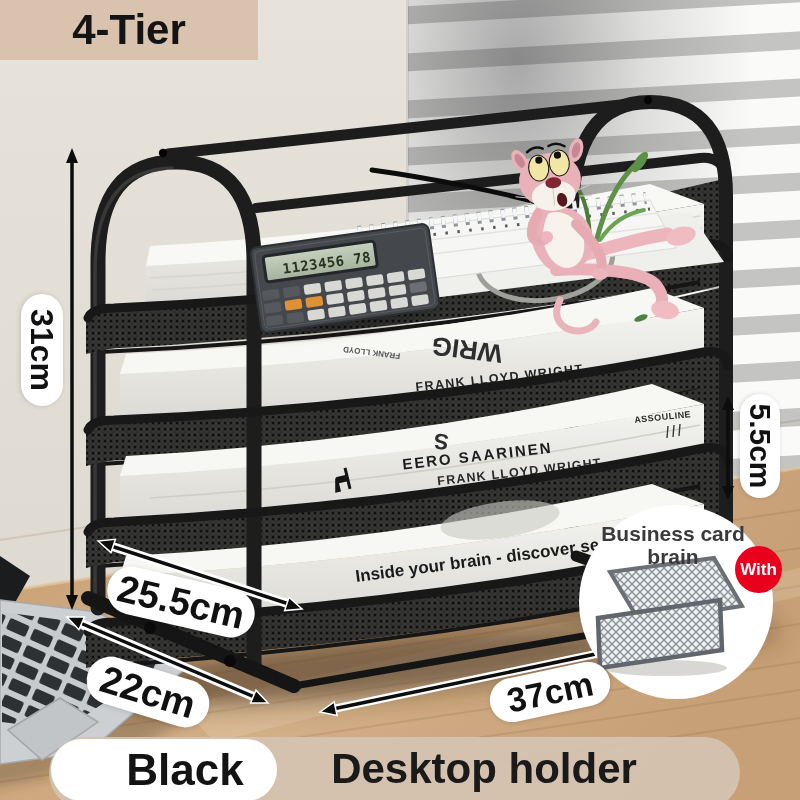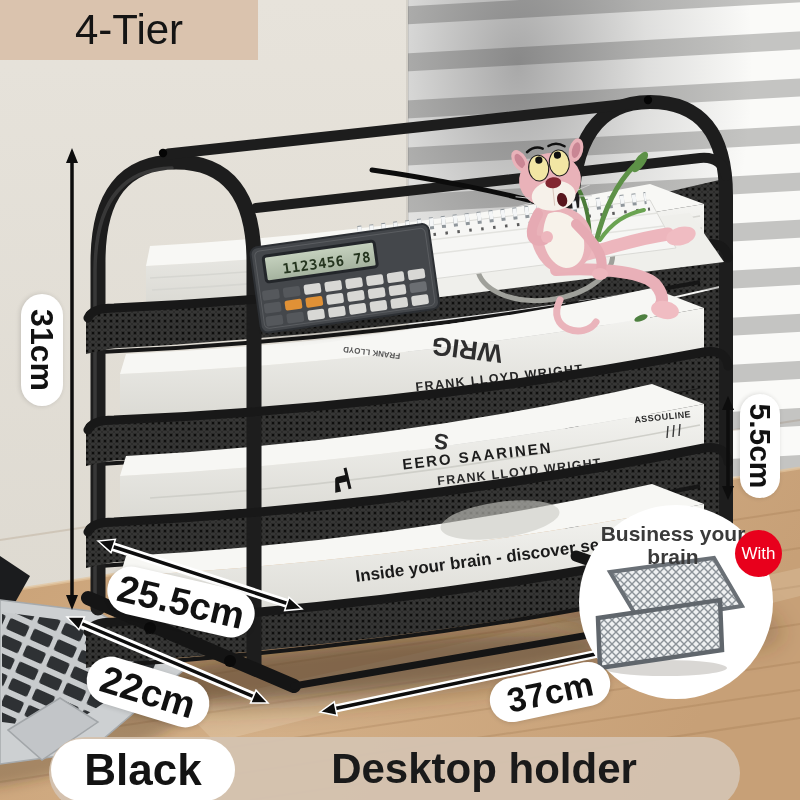--- a/index.html
+++ b/index.html
@@ -1,29 +1,29 @@
 <!DOCTYPE html>
 <html><head>
 <meta charset="utf-8">
 <style>
   html,body{margin:0;padding:0;background:#fff;}
   #stage{position:relative;width:800px;height:800px;overflow:hidden;font-family:"Liberation Sans",sans-serif;}
   #scene{position:absolute;left:0;top:0;}
   .pill{position:absolute;background:#fff;border-radius:999px;display:flex;align-items:center;justify-content:center;
         color:#111;font-weight:700;box-shadow:0 1px 5px rgba(0,0,0,.14);white-space:nowrap;}
   .banner{position:absolute;left:0;top:0;width:258px;height:60px;background:#dac3ae;display:flex;align-items:center;justify-content:center;
-        font-size:42px;font-weight:400;color:#141414;}
+        font-size:42px;font-weight:700;color:#141414;}
   .footerbar{position:absolute;left:49px;top:737px;width:691px;height:72px;background:rgba(212,194,176,.97);border-radius:36px;}
   .black-pill{position:absolute;left:51px;top:739px;width:184px;height:62px;background:#fff;border-radius:31px;
-        display:flex;align-items:center;justify-content:center;font-size:44px;font-weight:600;color:#131313;}
+        display:flex;align-items:center;justify-content:center;font-size:44px;font-weight:600;color:#131313;padding-left:42px;}
   .storage-label{position:absolute;left:249px;top:745px;width:470px;text-align:center;font-size:42px;font-weight:600;color:#1a1a1a;}
   .inset-title{position:absolute;left:577px;top:522px;width:192px;text-align:center;font-size:21px;line-height:1.1;
         font-weight:700;color:#3a3a3a;}
-  .with-badge{position:absolute;left:735px;top:530px;width:47px;height:47px;border-radius:50%;background:#e8001c;
-        display:flex;align-items:center;justify-content:center;color:#fff;font-size:17px;font-weight:400;}
+  .with-badge{position:absolute;left:735px;top:546px;width:47px;height:47px;border-radius:50%;background:#e8001c;
+        display:flex;align-items:center;justify-content:center;color:#fff;font-size:17px;font-weight:700;}
 </style>
 </head>
 <body>
 
 <div id="stage">
 
 <svg id="scene" width="800" height="800" viewBox="0 0 800 800">
   <defs>
     <linearGradient id="wallG" x1="0" y1="0" x2="0" y2="1">
       <stop offset="0" stop-color="#e7e3db"></stop>
@@ -325,21 +325,21 @@
 
 <div class="pill" style="left:85px;top:668px;width:126px;height:48px;font-size:38px;transform:rotate(17deg);">
   <span>22cm</span>
 </div>
 
 <div class="pill" style="left:489px;top:670px;width:122px;height:44px;font-size:34px;transform:rotate(-12deg);">
   <span>37cm</span>
 </div>
 
 <div class="inset-title">
-  <div>Business your</div>
+  <div>Business card</div>
   <div>brain</div>
 </div>
 <div class="with-badge">
   <span>With</span>
 </div>
 
 <div class="footerbar"></div>
 <div class="black-pill">
   <span>Black</span>
 </div>

